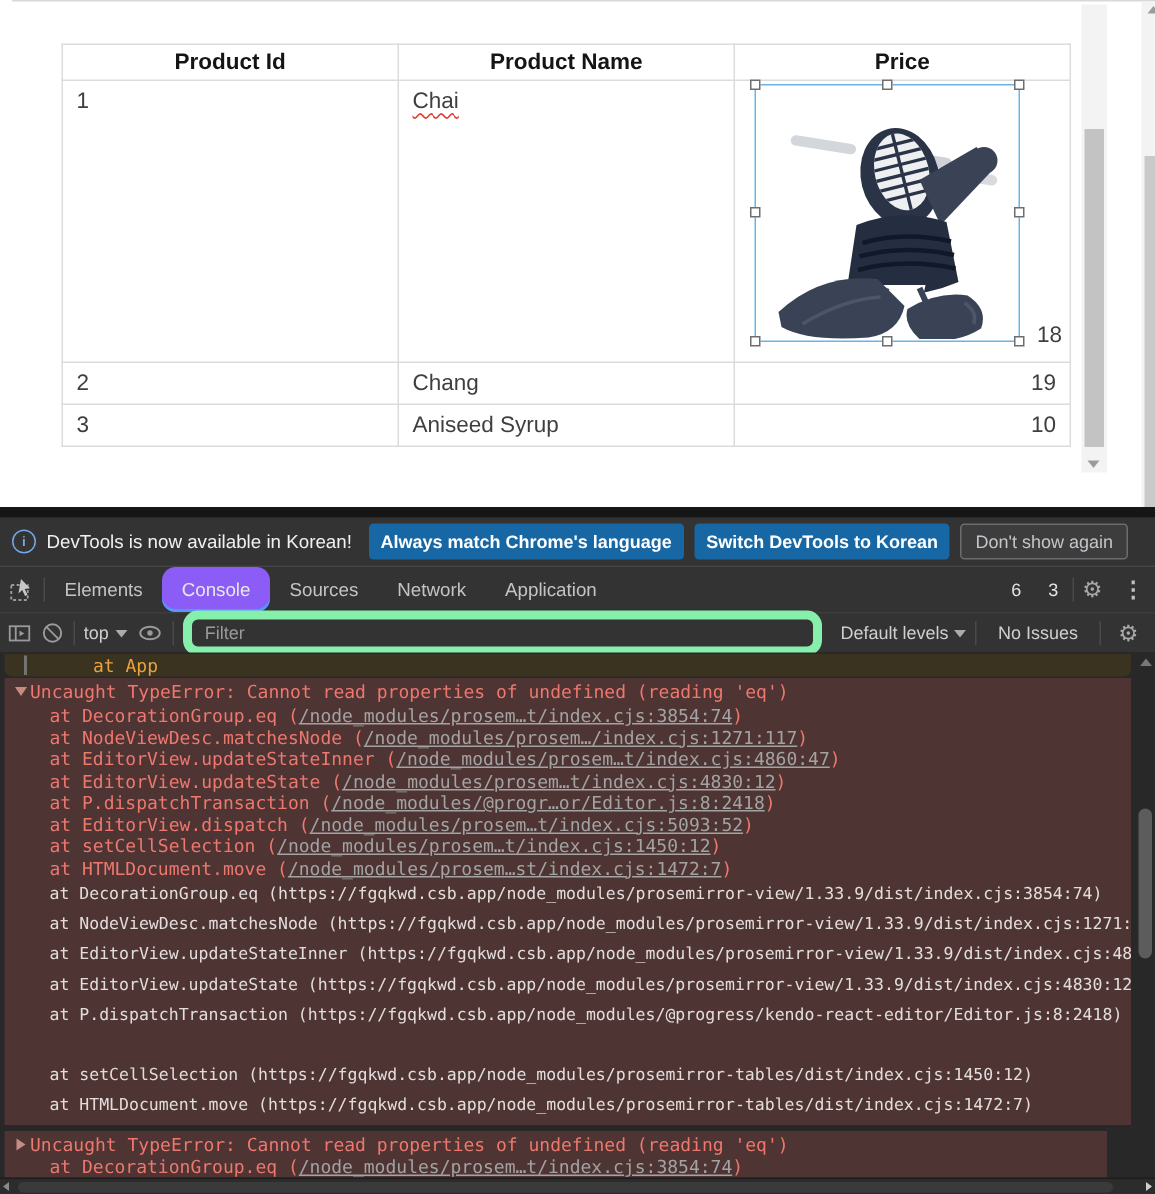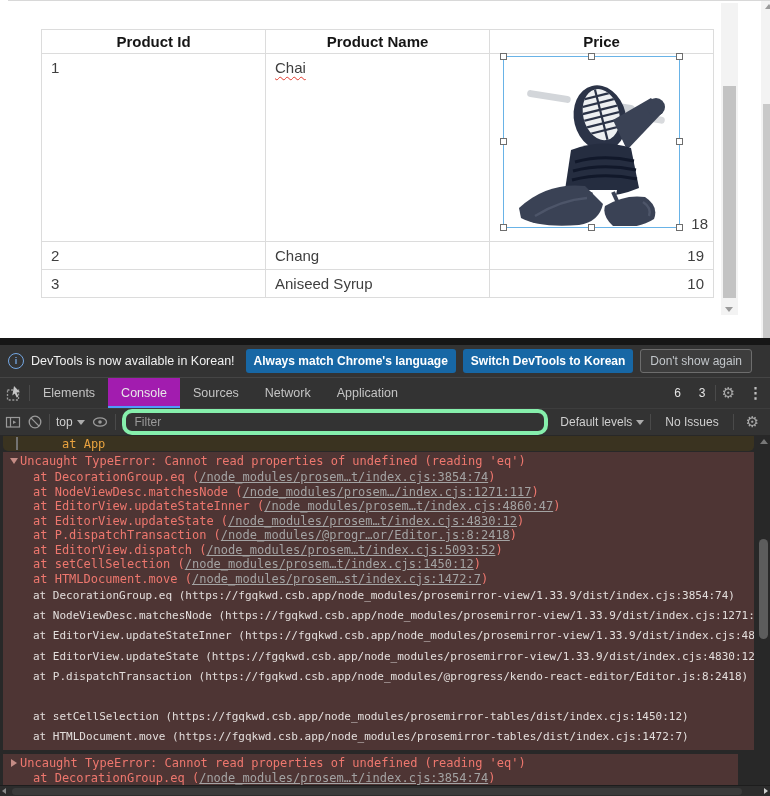--- a/index.html
+++ b/index.html
@@ -39,29 +39,29 @@
   .infobar-msg{color:#f1f1f1;font-size:12.5px;margin-right:4px;white-space:nowrap;}
   .btn-blue{background:#1767a5;color:#fff;font-weight:bold;font-size:12px;border:none;border-radius:3px;padding:5px 8px;white-space:nowrap;cursor:pointer;font-family:inherit;}
   .btn-ghost{background:#3d3d3d;color:#c2c6ca;font-size:12px;border:1px solid #6d6d6d;border-radius:3px;padding:4px 9px;white-space:nowrap;cursor:pointer;font-family:inherit;}
   .flex-spacer{flex:1;}
   .close-x{color:#dcdcdc;font-size:19px;line-height:14px;padding:0 4px;cursor:pointer;}
 
   .tabbar{height:31px;background:#333;border-top:1px solid #454545;display:flex;align-items:stretch;box-sizing:border-box;}
   .tabbar .icon-slot{display:flex;align-items:center;padding:0 6px;}
   .vdiv{width:1px;height:16px;background:#4a4a4a;align-self:center;}
   .tab{display:flex;align-items:center;padding:0 13px;color:#c4c4c4;font-size:12.5px;cursor:pointer;}
-  .tab.active{background:#a21caf;color:#e8e8e8;box-shadow:inset 0 -2px 0 #4e9bfa;}
+  .tab.active{background:#8b5cf6;color:#e8e8e8;box-shadow:inset 0 -2px 0 #4e9bfa;border-radius:9px;}
   .count{align-self:center;padding:0 9px;color:#e4e4e4;font-size:12px;}
   .dots{align-self:center;color:#c0c0c0;font-size:15px;font-weight:bold;padding:0 7px;cursor:pointer;}
   .gear{align-self:center;color:#a8a8a8;font-size:15px;padding:0 6px;cursor:pointer;}
 
   .ctoolbar{height:27px;background:#333;border-top:1px solid #3d3d3d;display:flex;align-items:center;box-sizing:border-box;padding:0 5px;gap:6px;}
   .ctoolbar .lbl{color:#cfcfcf;font-size:12px;white-space:nowrap;}
   .caret{width:0;height:0;border-left:4px solid transparent;border-right:4px solid transparent;border-top:5px solid #ababab;display:inline-block;margin-left:4px;}
-  .filter{width:438px;height:18px;background:transparent;border:4px solid #86efac;border-radius:10px;color:#ccc;font-size:12px;padding:0 9px;outline:none;font-family:inherit;}
+  .filter{width:438px;height:18px;background:transparent;border:6px solid #86efac;border-radius:10px;color:#ccc;font-size:12px;padding:0 9px;outline:none;font-family:inherit;}
   .filter::placeholder{color:#9a9a9a;}
   .ico{display:flex;align-items:center;justify-content:flex-start;cursor:pointer;}
 
   
   .messages{position:relative;height:361px;background:#282828;font-family:"DejaVu Sans Mono",monospace;overflow:hidden;}
   .warn-row{position:absolute;left:3px;top:1px;width:751px;height:15px;background:#3a3320;border-radius:0 0 5px 5px;}
   .warn-bar{position:absolute;left:13px;top:1px;width:2px;height:13px;background:#737373;}
   .warn-text{position:absolute;left:59px;top:1px;color:#e9a33f;font-size:12px;}
   .errblock{position:absolute;left:3px;background:#4e3534;border-radius:0;overflow:hidden;}
   .err1{top:17px;width:751px;height:298px;}

